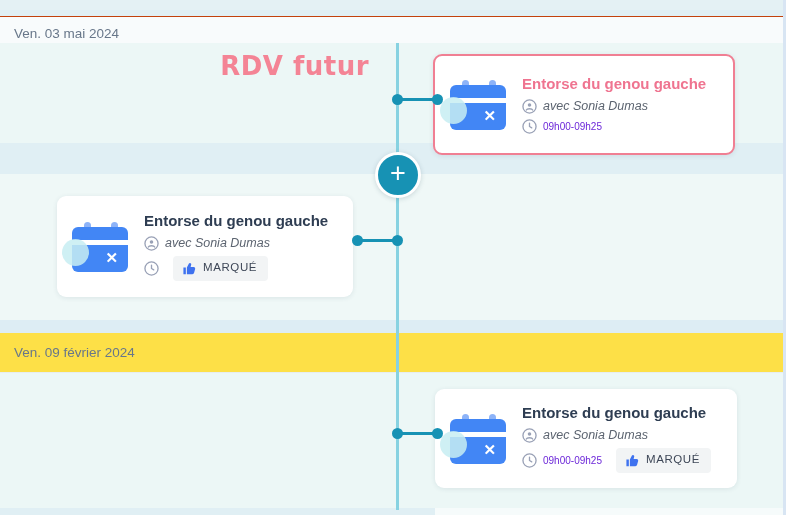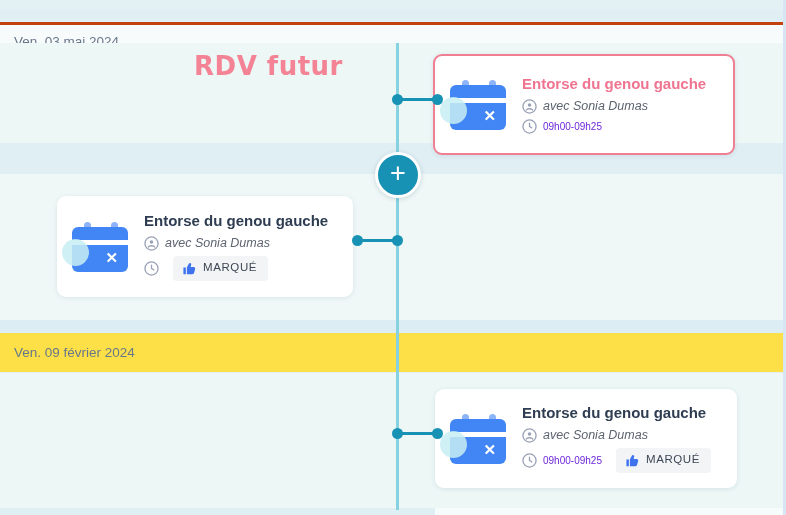--- a/index.html
+++ b/index.html
@@ -2,21 +2,21 @@
 <html><head>
 <meta charset="utf-8">
 <style>
   html,body{margin:0;padding:0;}
   body{font-family:"Liberation Sans",sans-serif;}
   .page{position:relative;width:786px;height:515px;background:#e0eff4;overflow:hidden;}
 
   
   .band{position:absolute;left:0;width:786px;box-sizing:border-box;}
   .band-topstrip{top:0;height:10px;background:#e4f1f4;}
-  .band-header1{top:22px;height:33px;background:#f8fbfc;border-top:3px solid #c2410c;border-bottom:1px solid #e7edf0;}
+  .band-header1{top:16px;height:33px;background:#f8fbfc;border-top:1px solid #c2410c;border-bottom:1px solid #e7edf0;}
   .band-section1{top:43px;height:100px;background:#ecf7f6;}
   .band-header2{top:143px;height:31px;background:#f5fafb;border-top:1px solid #e7edf0;border-bottom:1px solid #e7edf0;}
   .band-section2{top:174px;height:146px;background:#eff8f7;}
   .band-gap{top:320px;height:13px;background:#ddedf4;}
   .band-header3{top:333px;height:40px;background:#fde047;border-bottom:1px solid #e7edf0;}
   .band-section3{top:373px;height:135px;background:#ecf7f6;}
   .band-bottomstrip{top:508px;height:7px;background:#e0eff4;}
   .bottom-white{position:absolute;left:435px;top:508px;width:351px;height:7px;background:#f6fbfb;}
 
   .date-header-label{padding-left:14px;font-size:13.5px;color:#68778a;display:flex;align-items:center;height:100%;}
@@ -27,21 +27,21 @@
   
   .timeline-line{position:absolute;left:396px;top:43px;width:3px;height:467px;background:#87d2e1;}
   .connector-line{position:absolute;height:3px;background:#1792b4;}
   .timeline-dot{position:absolute;width:11px;height:11px;border-radius:50%;background:#1792b4;z-index:6;}
   .plus-btn{position:absolute;left:375px;top:152px;width:46px;height:46px;box-sizing:border-box;
     border-radius:50%;background:#1792b4;border:3px solid #ffffff;display:flex;align-items:center;
     justify-content:center;color:#fff;font-size:27px;font-weight:300;line-height:1;cursor:pointer;
     box-shadow:0 1px 5px rgba(20,60,80,.18);z-index:8;padding-bottom:3px;}
 
   
-  .future-banner{position:absolute;left:150px;top:51px;width:237px;text-align:center;
+  .future-banner{position:absolute;left:132px;top:51px;width:237px;text-align:right;
     font-family:"DejaVu Sans",sans-serif;font-size:26px;font-weight:700;color:#f48495;letter-spacing:.5px;}
 
   
   .card{position:absolute;background:#ffffff;border-radius:9px;box-shadow:0 1px 5px rgba(40,70,90,.10);
     display:flex;align-items:center;padding-left:15px;box-sizing:border-box;z-index:5;cursor:pointer;}
   .card-future{left:433px;top:54px;width:302px;height:101px;border:2px solid #f07f93;}
   .card-today{left:57px;top:196px;width:296px;height:101px;}
   .card-past{left:435px;top:389px;width:302px;height:99px;}
   .card-body{margin-left:16px;display:flex;flex-direction:column;gap:5px;}
   .card-title{font-size:15px;font-weight:700;color:#2e3d52;line-height:1.25;}

